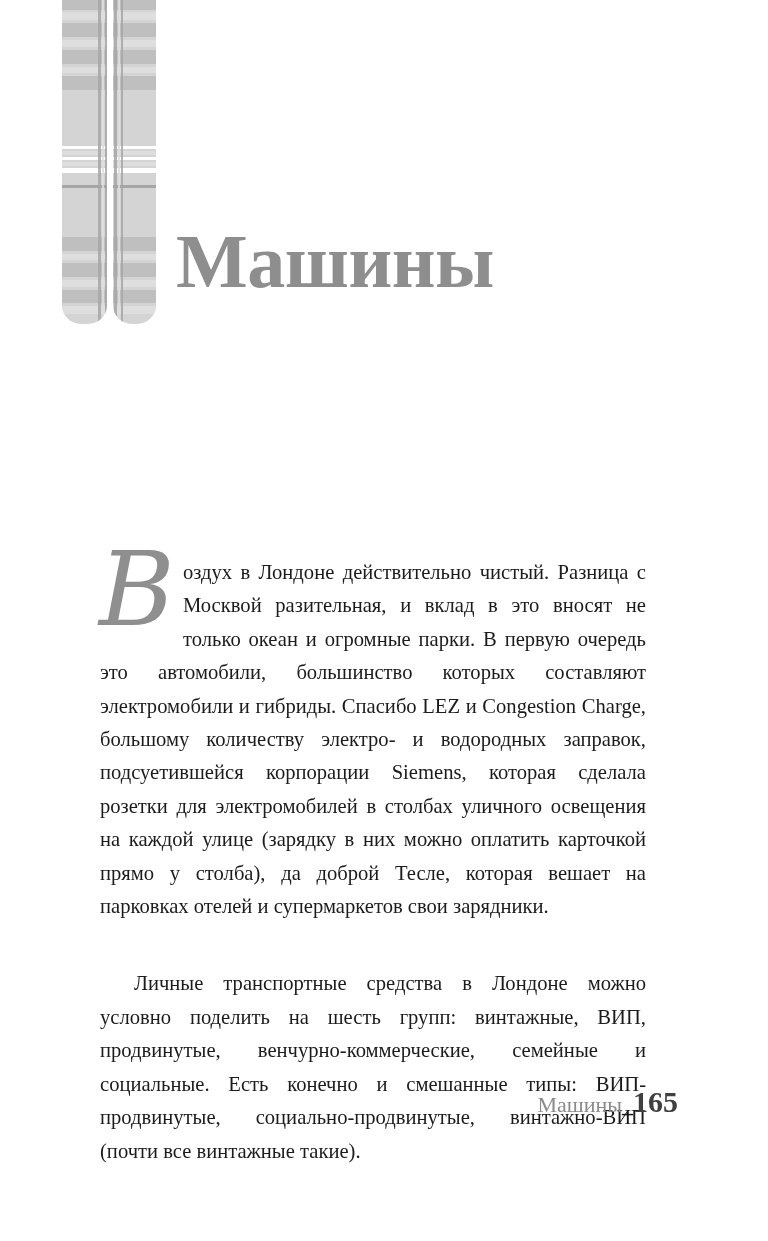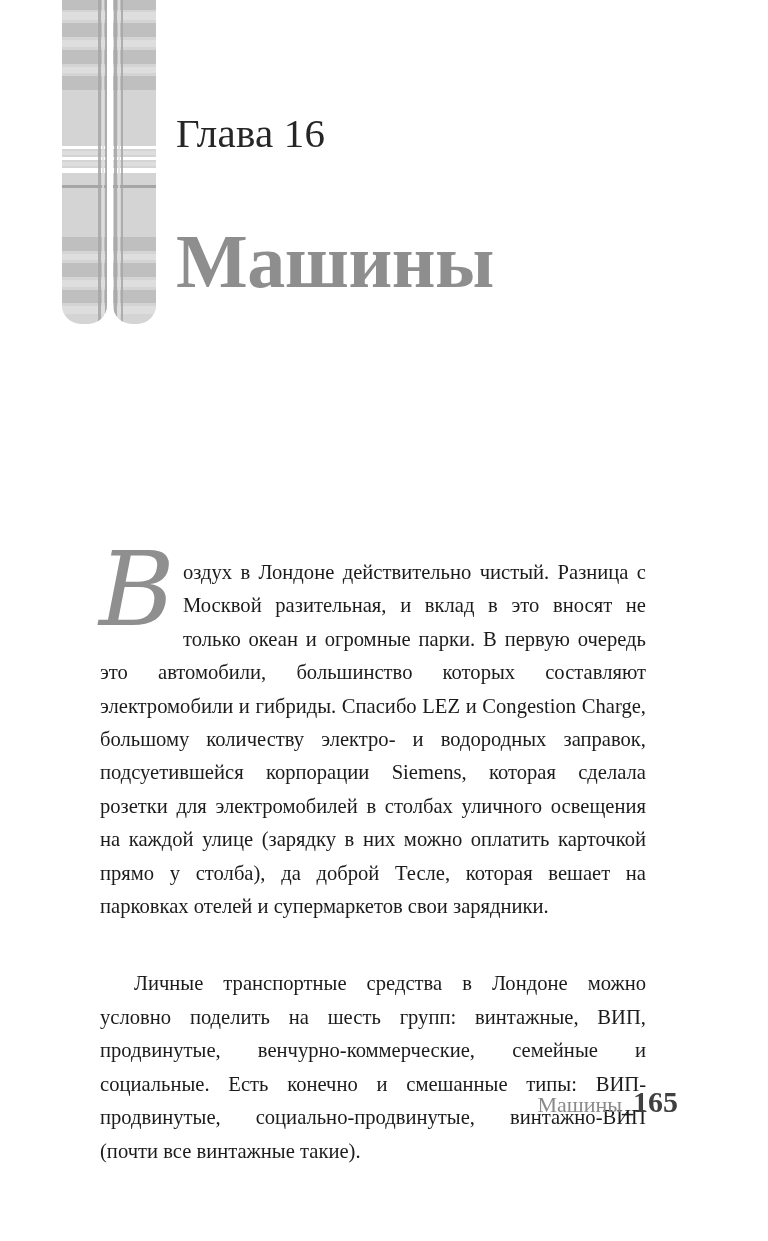--- a/index.html
+++ b/index.html
@@ -197,21 +197,20 @@
           <div class="hband" style="top: 294px; height: 13px; background: rgb(191, 191, 191);"></div>
           <div class="hband" style="top: 310px; height: 8px; background: rgb(222, 222, 222);"></div>
           <div class="vband" style="left: 1px; width: 3px; background: rgb(166, 166, 166); opacity: 0.85;"></div>
           <div class="vband" style="left: 5px; width: 2px; background: rgb(222, 222, 222); opacity: 0.85;"></div>
           <div class="vband" style="left: 8px; width: 2px; background: rgb(166, 166, 166); opacity: 0.85;"></div>
         </div>
       <div class="plaid-v-right"></div>
     </div>
   </div>
 
-  <div id="chapter-label">Глава 16</div>
 
   <h1 id="chapter-title">Машины</h1>
 
   <div id="body-text">
 
     <p class="para has-dropcap">
       <span class="dropcap-spacer"></span>
       <svg id="dropcap" viewBox="0 0 84 100" aria-hidden="true">
         <text x="2" y="80" font-family="DejaVu Serif, Liberation Serif, serif" font-size="103" font-style="italic" fill="#8f8f8f">В</text>
       </svg>

